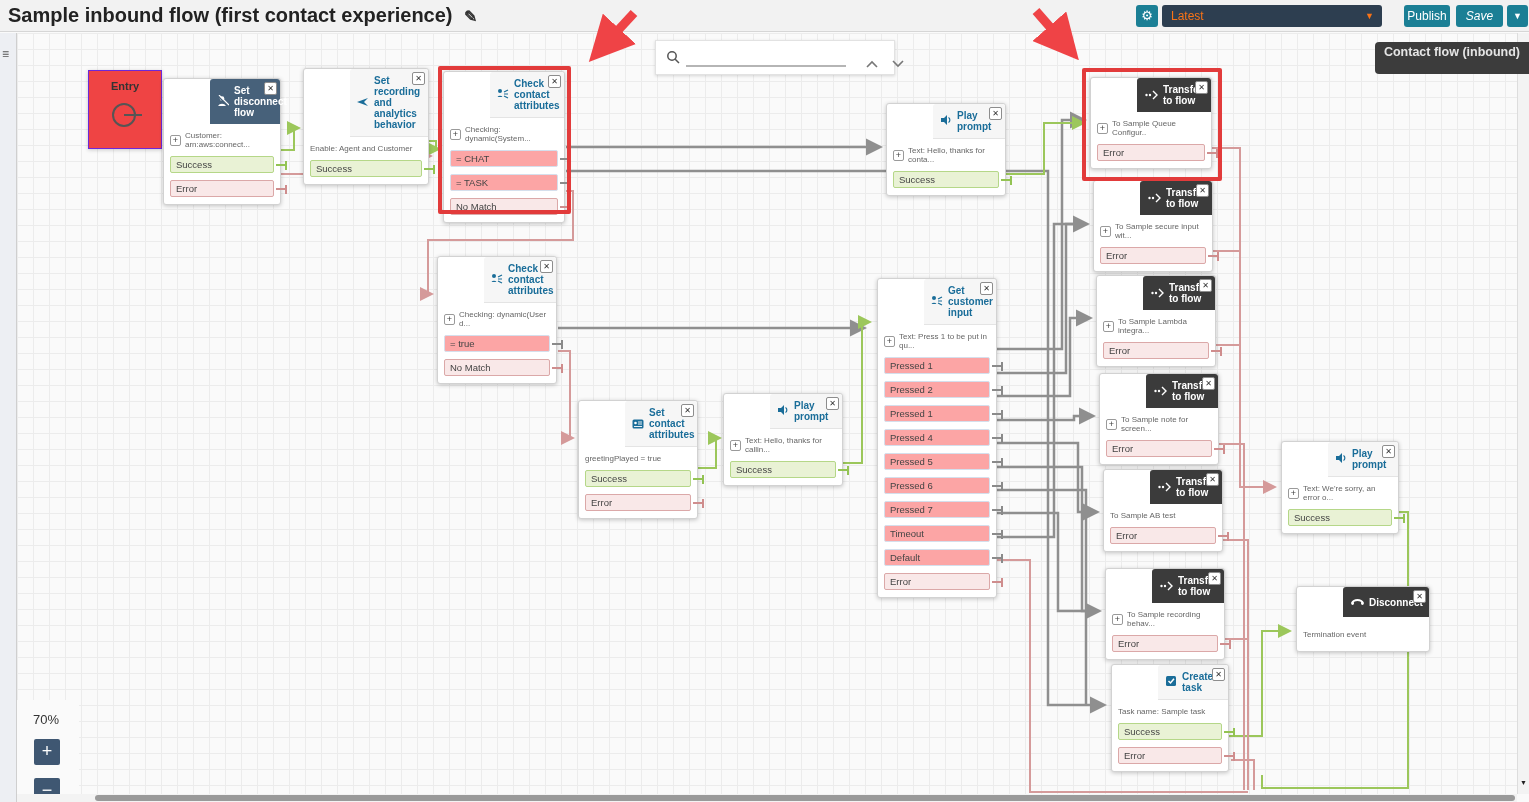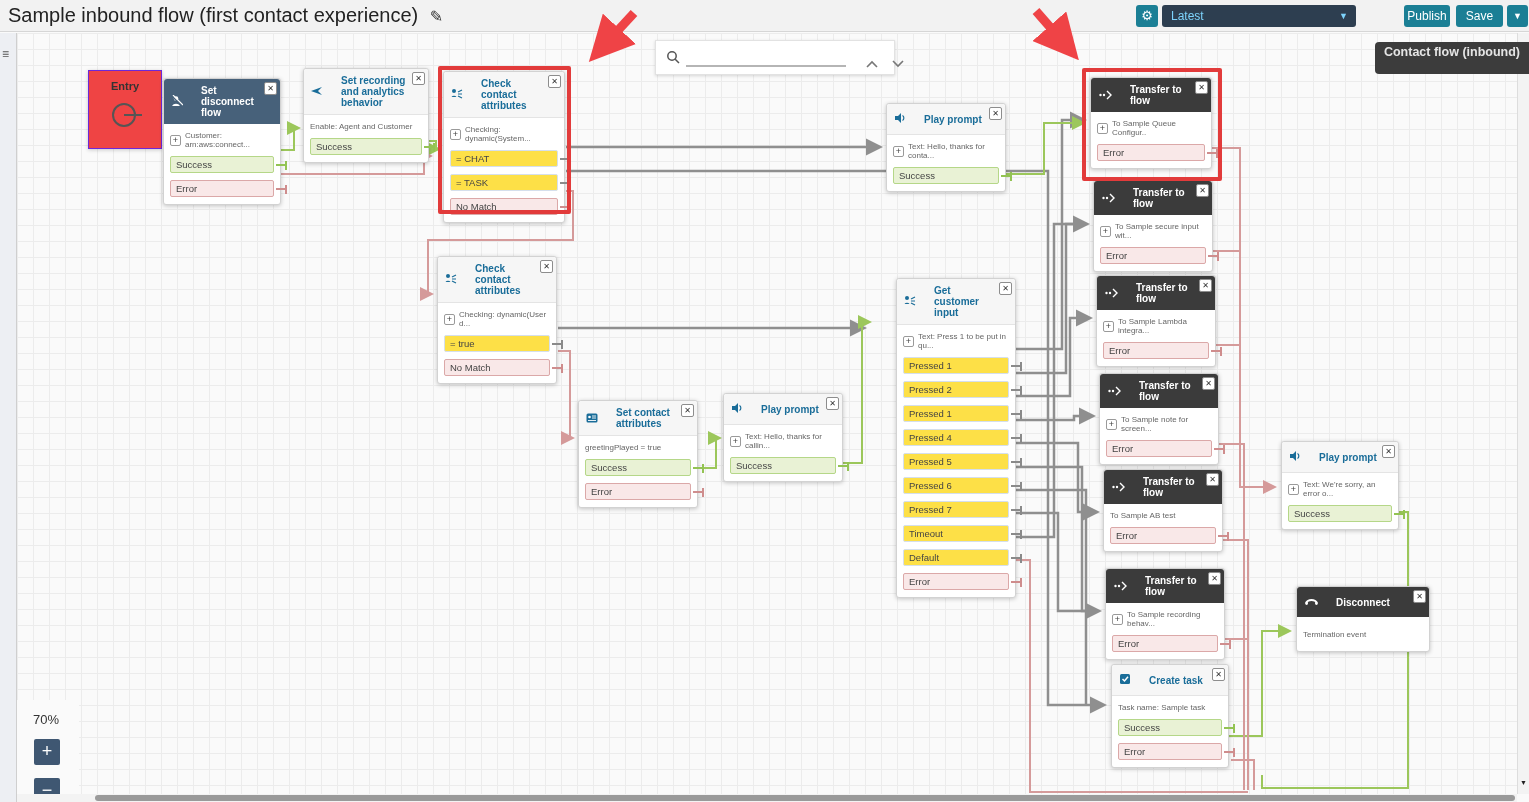--- a/index.html
+++ b/index.html
@@ -1,27 +1,27 @@
 <!DOCTYPE html>
 <html><head>
 <meta charset="utf-8">
 <style>
   * { box-sizing: border-box; margin: 0; padding: 0; }
   html,body { width:1529px; height:802px; overflow:hidden; font-family:"Liberation Sans",sans-serif; background:#fafafa; }
 
   
   .topbar { position:absolute; left:0; top:0; width:1529px; height:32px; background:#f2f2f2; border-bottom:1px solid #d6d6d6; z-index:6; }
-  .title { position:absolute; left:8px; top:4px; font-size:20px; color:#222; }
+  .title { position:absolute; left:8px; top:4px; font-size:20px; color:#222;font-weight:bold; }
   .edit-ic { font-size:16px; color:#333; margin-left:6px; cursor:pointer; }
   .btn { position:absolute; top:5px; height:22px; background:#1b7f95; color:#fff; font-size:12px; text-align:center; line-height:22px; border-radius:3px; cursor:pointer; }
   .gear-btn { left:1136px; width:22px; font-size:13px; }
-  .ver-dd { position:absolute; left:1162px; top:5px; width:194px; height:22px; background:#2d3e50; border-radius:3px; color:#7dd3fc; font-size:12px; line-height:22px; padding-left:9px; cursor:pointer; }
+  .ver-dd { position:absolute; left:1162px; top:5px; width:220px; height:22px; background:#2d3e50; border-radius:3px; color:#f97316; font-size:12px; line-height:22px; padding-left:9px; cursor:pointer; }
   .ver-dd .caret { position:absolute; right:8px; top:0; font-size:9px; }
   .publish-btn { left:1404px; width:46px; }
-  .save-btn { left:1456px; width:47px; }
+  .save-btn { left:1456px; width:47px;font-style:italic; }
   .save-caret { left:1507px; width:21px; font-size:9px; }
 
   
   .stage { position:absolute; left:17px; top:33px; width:1500px; height:761px; z-index:0;
     background-image: linear-gradient(#ececec 1px, transparent 1px), linear-gradient(90deg,#ececec 1px, transparent 1px);
     background-size:16px 16px; background-color:#fafafa; }
   .left-rail { position:absolute; left:0; top:33px; width:17px; height:769px; background:#edeff3; border-right:1px solid #cfcfcf; z-index:3; }
   .hamburger { position:absolute; left:2px; top:14px; font-size:12px; color:#555; cursor:pointer; }
   .vscroll { position:absolute; right:0; top:33px; width:12px; height:761px; background:#f3f3f3; border-left:1px solid #ddd; z-index:6; }
   .vscroll .up { position:absolute; top:8px; left:2px; font-size:7px; color:#222; cursor:pointer; }
@@ -36,33 +36,33 @@
   .searchbox input { position:absolute; left:30px; top:6px; width:160px; height:20px; border:none; border-bottom:2px solid #b5b5b5; outline:none; font-size:12px; background:transparent; }
   .searchbox .chev { position:absolute; top:10px; color:#777; cursor:pointer; }
 
   .zoom-panel { position:absolute; left:17px; top:700px; width:62px; height:94px; background:#fafafa; z-index:4; }
   .zoom-label { position:absolute; left:33px; top:712px; font-size:13px; color:#333; z-index:5; }
   .zoom-btn { position:absolute; left:34px; width:26px; height:26px; background:#3f5772; color:#fff; font-size:18px; text-align:center; line-height:24px; border-radius:2px; cursor:pointer; z-index:5; }
   .zoom-in { top:739px; } .zoom-out { top:778px; }
 
   
   .node { position:absolute; background:#fff; border:1px solid #d2d2d2; border-radius:3px; box-shadow:0 1px 4px rgba(0,0,0,.22); z-index:2; }
-  .hdr { position:relative; display:flex; align-items:center; gap:18px; padding:6px 20px 6px 7px; border-radius:3px 3px 0 0; min-height:26px; }
+  .hdr { position:relative; display:flex; align-items:center; gap:5px; padding:6px 20px 6px 7px; border-radius:3px 3px 0 0; min-height:26px;margin-left:46px; }
   .hdr-light { background:#f6f6f6; border-bottom:1px solid #e4e4e4; }
   .hdr-light .ttl { color:#1a6d99; }
   .hdr-slate { background:#47617a; } .hdr-dark { background:#3b3b3b;padding-left:8px; }
   .hdr-slate .ttl,.hdr-dark .ttl { color:#fff; }
   .ttl { font-size:10px; font-weight:bold; line-height:11px; }
   .close { position:absolute; right:3px; top:3px; width:13px; height:13px; background:#fff; border:1px solid #8d8d8d; border-radius:2px; font-size:8px; line-height:11px; text-align:center; color:#333; cursor:pointer; }
   .desc { display:flex; align-items:center; gap:4px; padding:7px 6px; font-size:8px; color:#666; min-height:22px; }
   .plus { width:11px; height:11px; border:1px solid #9a9a9a; border-radius:2px; font-size:9px; line-height:9px; text-align:center; color:#444; background:#fff; flex:0 0 11px; cursor:pointer; }
   .row { position:relative; margin:0 6px 7px 6px; height:17px; line-height:16px; padding:0 5px; border-radius:2px; font-size:9.5px; color:#444; cursor:pointer; }
   .row.success { background:#e9f2d5; border:1px solid #b5d788; }
   .row.error   { background:#f9e8e8; border:1px solid #dba8a8; }
-  .row.info    { background:#fde047; border:1px solid #d5dfec; }
+  .row.info    { background:#fca5a5; border:1px solid #d5dfec; }
   .stub { position:absolute; right:-14px; top:50%; width:11px; height:9px; margin-top:-4px; }
   .stub::before { content:""; position:absolute; left:0; top:3.5px; width:9px; height:2px; }
   .stub::after  { content:""; position:absolute; right:0; top:0; width:2px; height:9px; }
   .stub-g::before,.stub-g::after { background:#93c353; }
   .stub-r::before,.stub-r::after { background:#cf8d8d; }
   .stub-n::before,.stub-n::after { background:#8a8a8a; }
 
   
   .entry-box { position:absolute; left:88px; top:70px; width:74px; height:79px; background:#ef4444; border:1px solid #6d28d9; box-shadow:0 1px 4px rgba(0,0,0,.2); z-index:2; }
   .entry-label { display:block; text-align:center; margin-top:9px; font-size:11px; font-weight:bold; color:#333; }
@@ -409,21 +409,21 @@
       <span class="ttl">Play prompt</span>
       <span class="close">✕</span>
     </div>
   <div class="desc">
       <span class="plus">+</span>
       <span>Text: Hello, thanks for callin...</span>
     </div>
   <div class="row success"><span>Success</span><span class="stub stub-g"></span></div>
 </div>
 
-<div class="node" style="left:896px;top:278px;width:120px">
+<div class="node" style="left:877px;top:278px;width:120px">
   <div class="hdr hdr-light">
       <span><svg width="12" height="12" viewBox="0 0 12 12">
           <circle cx="3" cy="3" r="2" fill="#1a6d99"></circle>
           <path d="M0.5,9 a2.8,2.5 0 0 1 5,0 Z" fill="#1a6d99"></path>
           <path d="M7,4 L11,2 M7,6 L11,6 M7,8 L11,10" stroke="#1a6d99" stroke-width="1.2" fill="none"></path>
         </svg></span>
       <span class="ttl">Get customer input</span>
       <span class="close">✕</span>
     </div>
   <div class="desc">

